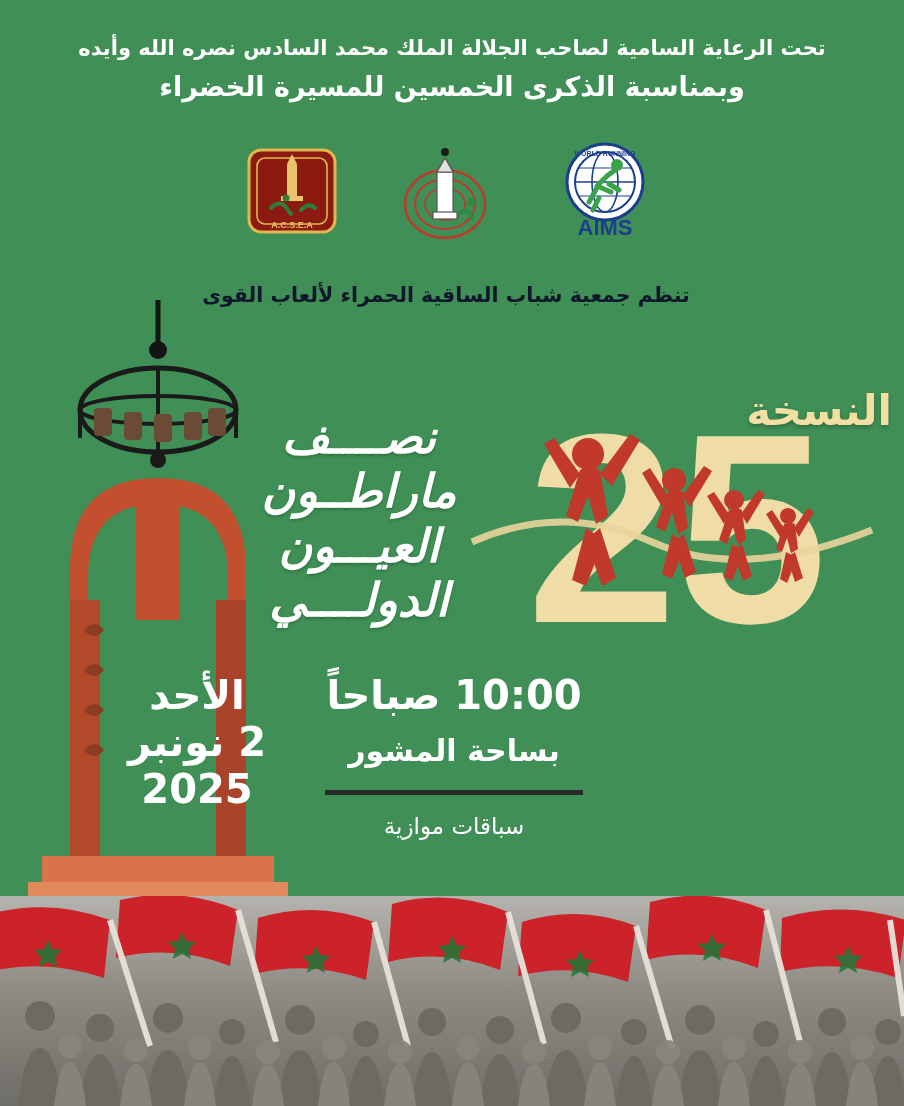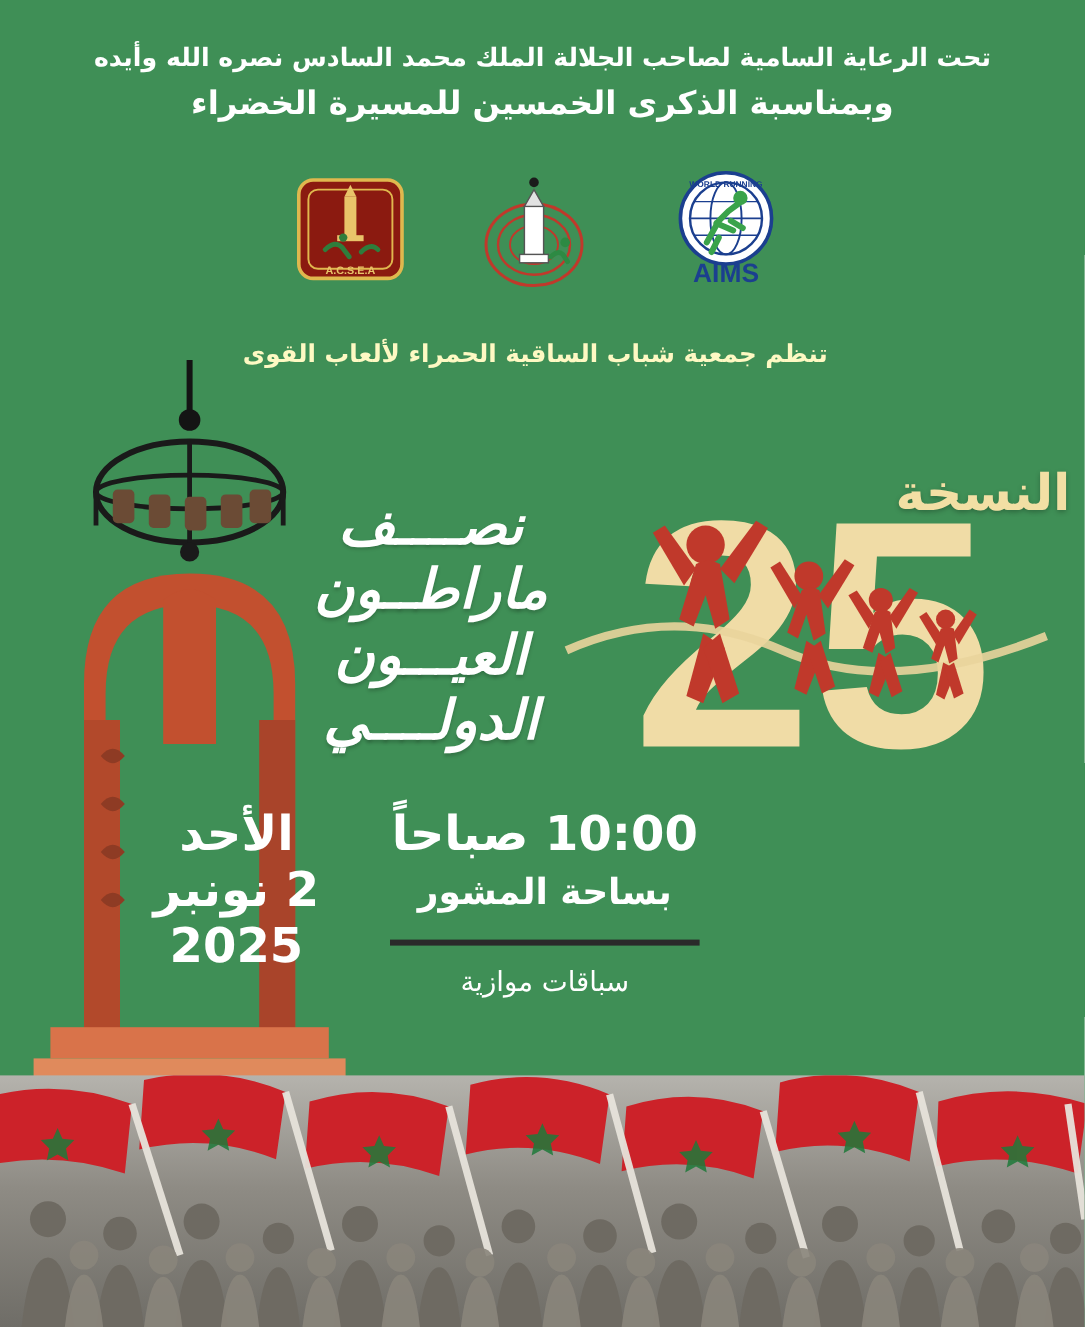--- a/index.html
+++ b/index.html
@@ -57,21 +57,21 @@
     align-items: center;
     justify-content: center;
   }
   .logo svg { display: block; }
   
   .organizer {
     position: absolute;
     top: 283px;
     left: 0; right: 12px;
     text-align: center;
-    color: #fef9c3;
+    color: #0f172a;
     font-size: 20.5px;
     font-weight: bold;
     padding: 0 60px;
     box-sizing: border-box;
   }
   
   .monument {
     position: absolute;
     left: 18px;
     top: 300px;
@@ -140,21 +140,21 @@
   }
   .time-main {
     font-size: 40px;
     font-weight: bold;
     letter-spacing: 0.5px;
     white-space: nowrap;
   }
   .time-place {
     font-size: 30px;
     font-weight: bold;
-    margin-top: 8px;
+    margin-top: 15px;
   }
   .rule {
     height: 5px;
     background: #2a2a2a;
     width: 258px;
     margin: 22px auto 18px auto;
   }
   .parallel-title {
     font-size: 23px;
     color: #ffffff;

